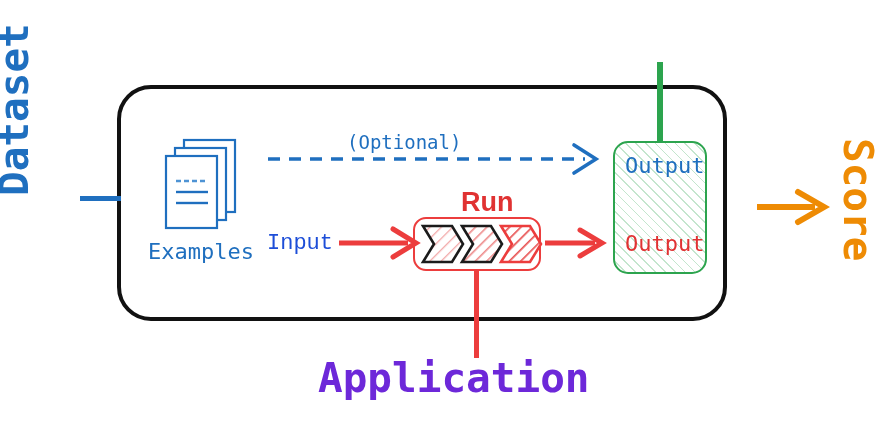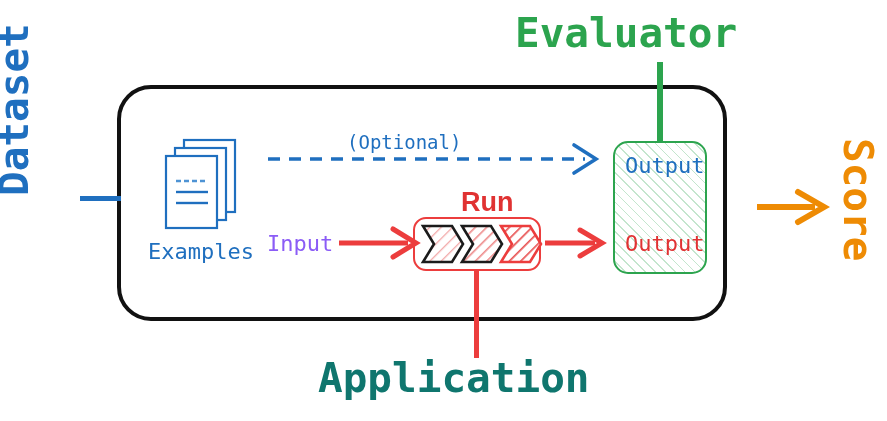--- a/index.html
+++ b/index.html
@@ -16,27 +16,27 @@
   }
   #score-label{
      color:#EE8B04;left:878px;top:138px;
      transform:rotate(90deg);transform-origin:left top;
      font-size:41px;font-weight:bold;
   }
   #evaluator-label{
      color:#2CA44E;left:515px;top:13px;font-size:41px;font-weight:bold;
   }
   #application-label{
-     color:#0f766e;left:318px;top:358px;font-size:41px;font-weight:bold;
+     color:#6d28d9;left:318px;top:358px;font-size:41px;font-weight:bold;
   }
 
   
   #examples-label{color:#1F6FBF;left:148px;top:241px;font-size:22px;}
   #optional-label{color:#1F6FBF;left:347px;top:133px;font-size:19px;}
-  #input-label{color:#8b5cf6;left:267px;top:233px;font-size:22px;}
+  #input-label{color:#1d4ed8;left:267px;top:233px;font-size:22px;font-family:Liberation Mono, monospace;}
   #run-label{color:#E03232;left:461px;top:189px;font-size:27px;
              font-family:"Liberation Sans",sans-serif;font-weight:bold;}
   #output-blue{color:#1F6FBF;left:625px;top:155px;font-size:22px;}
   #output-red{color:#E03232;left:625px;top:233px;font-size:22px;}
 
   
   #container{
      position:absolute;left:117px;top:85px;width:610px;height:236px;
      border:4.5px solid #111111;border-radius:34px;box-sizing:border-box;
      background:transparent;
@@ -131,21 +131,20 @@
     </g>
 
     <g>
       <line x1="757" y1="207" x2="815" y2="207" stroke="#EE8B04" stroke-width="6"></line>
       <polyline points="798,192 824,207 798,222" fill="none" stroke="#EE8B04" stroke-width="6" stroke-linecap="round"></polyline>
     </g>
   </svg>
 
   <div class="lbl" id="dataset-label">Dataset</div>
   <div class="lbl" id="score-label">Score</div>
-  <div class="lbl" id="evaluator-label">Evaluator</div>
   <div class="lbl" id="application-label">Application</div>
 
   <div class="lbl" id="examples-label">Examples</div>
   <div class="lbl" id="optional-label">(Optional)</div>
   <div class="lbl" id="input-label">Input</div>
   <div class="lbl" id="run-label">Run</div>
   <div class="lbl" id="output-blue">Output</div>
   <div class="lbl" id="output-red">Output</div>
 
 </div>

